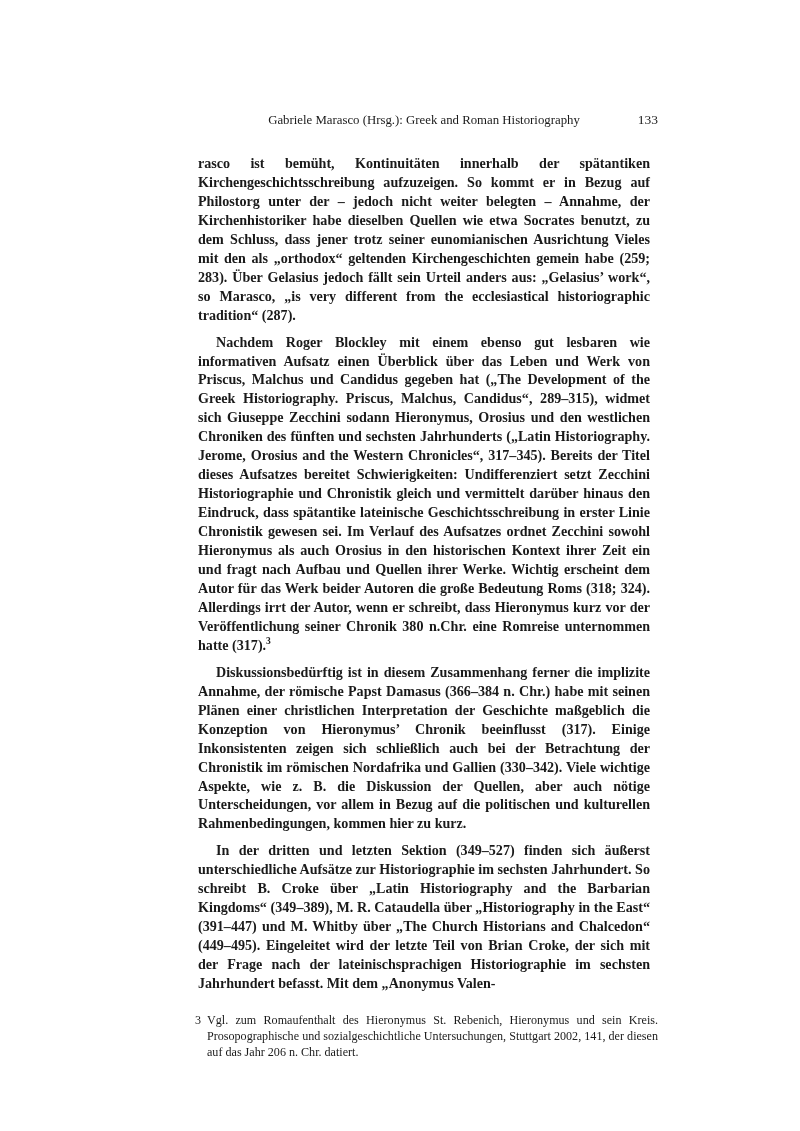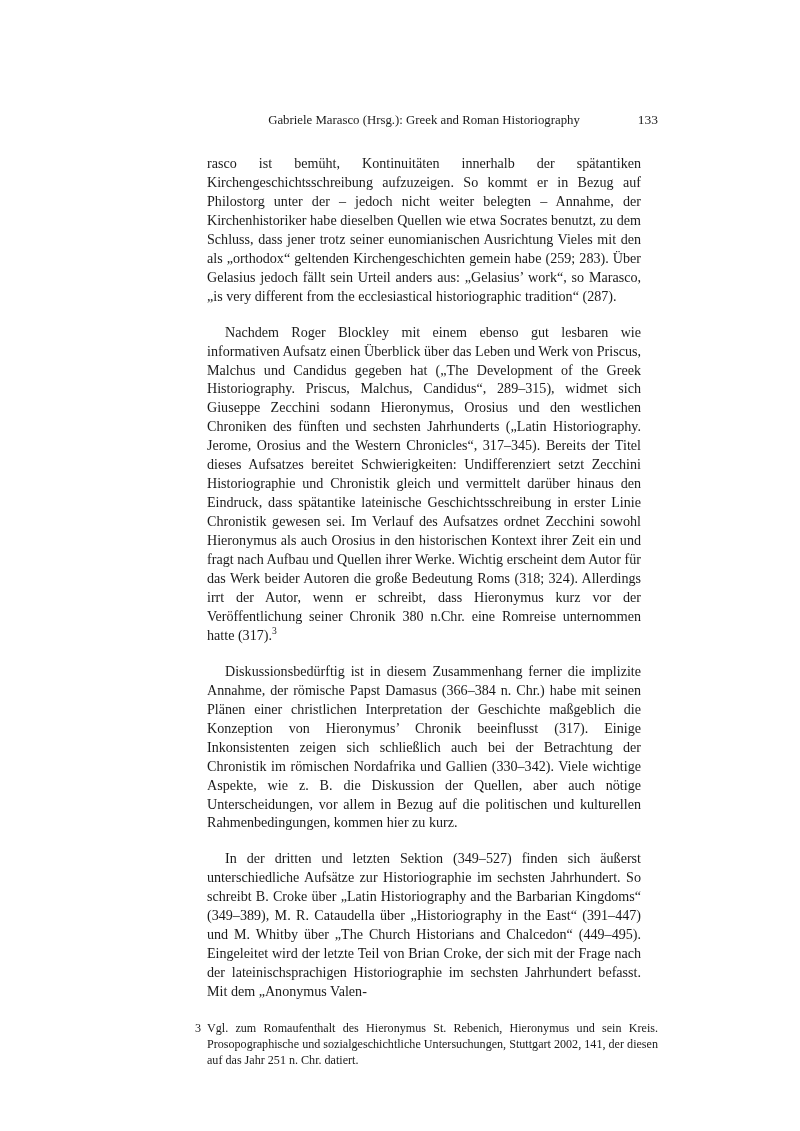--- a/index.html
+++ b/index.html
@@ -36,26 +36,27 @@
     text-align: center;
     padding-left: 30px;
   }
   .running-head .rh-page {
     flex: 0 0 auto;
     font-size: 13.5px;
     text-align: right;
     min-width: 30px;
   }
   p.body-par {
-    margin: 17px;
+    margin: 8px;
     font-size: 14.1px;
     line-height: 1.345;
     text-align: justify;
     text-justify: inter-word;
     hyphens: manual;
+    font-weight: bold;
   }
   p.body-par.indent {
     text-indent: 18px;
   }
   sup {
     font-size: 0.68em;
     line-height: 0;
     vertical-align: super;
   }
   .footnote-area {
@@ -94,18 +95,18 @@
 
     <p class="body-par indent"><span>Nachdem Roger Blockley mit einem ebenso gut lesbaren wie informativen Aufsatz einen Überblick über das Leben und Werk von Priscus, Malchus und Candidus gegeben hat („The Development of the Greek Historiography. Priscus, Malchus, Candidus“, 289–315), widmet sich Giuseppe Zecchini sodann Hieronymus, Orosius und den westlichen Chroniken des fünften und sechsten Jahrhunderts („Latin Historiography. Jerome, Orosius and the Western Chronicles“, 317–345). Bereits der Titel dieses Aufsatzes bereitet Schwierigkeiten: Undifferenziert setzt Zecchini Historiographie und Chronistik gleich und vermittelt darüber hinaus den Eindruck, dass spätantike lateinische Geschichtsschreibung in erster Linie Chronistik gewesen sei. Im Verlauf des Aufsatzes ordnet Zecchini sowohl Hieronymus als auch Orosius in den historischen Kontext ihrer Zeit ein und fragt nach Aufbau und Quellen ihrer Werke. Wichtig erscheint dem Autor für das Werk beider Autoren die große Bedeutung Roms (318; 324). Allerdings irrt der Autor, wenn er schreibt, dass Hieronymus kurz vor der Veröffentlichung seiner Chronik 380 n.Chr. eine Romreise unternommen hatte (317).</span><sup>3</sup></p>
 
     <p class="body-par indent">Diskussionsbedürftig ist in diesem Zusammenhang ferner die implizite Annahme, der römische Papst Damasus (366–384 n. Chr.) habe mit seinen Plänen einer christlichen Interpretation der Geschichte maßgeblich die Konzeption von Hieronymus’ Chronik beeinflusst (317). Einige Inkonsistenten zeigen sich schließlich auch bei der Betrachtung der Chronistik im römischen Nordafrika und Gallien (330–342). Viele wichtige Aspekte, wie z. B. die Diskussion der Quellen, aber auch nötige Unterscheidungen, vor allem in Bezug auf die politischen und kulturellen Rahmenbedingungen, kommen hier zu kurz.</p>
 
     <p class="body-par indent">In der dritten und letzten Sektion (349–527) finden sich äußerst unterschiedliche Aufsätze zur Historiographie im sechsten Jahrhundert. So schreibt B. Croke über „Latin Historiography and the Barbarian Kingdoms“ (349–389), M. R. Cataudella über „Historiography in the East“ (391–447) und M. Whitby über „The Church Historians and Chalcedon“ (449–495). Eingeleitet wird der letzte Teil von Brian Croke, der sich mit der Frage nach der lateinischsprachigen Historiographie im sechsten Jahrhundert befasst. Mit dem „Anonymus Valen-</p>
 
     <div class="footnote-area">
       <div class="footnote">
         <div class="fn-num">3</div>
-        <div class="fn-text">Vgl. zum Romaufenthalt des Hieronymus St. Rebenich, Hieronymus und sein Kreis. Prosopographische und sozialgeschichtliche Untersuchungen, Stuttgart 2002, 141, der diesen auf das Jahr 251 n. Chr. datiert.</div>
+        <div class="fn-text">Vgl. zum Romaufenthalt des Hieronymus St. Rebenich, Hieronymus und sein Kreis. Prosopographische und sozialgeschichtliche Untersuchungen, Stuttgart 2002, 141, der diesen auf das Jahr 206 n. Chr. datiert.</div>
       </div>
     </div>
 
   </div>
 </div>
 
 </body></html>

